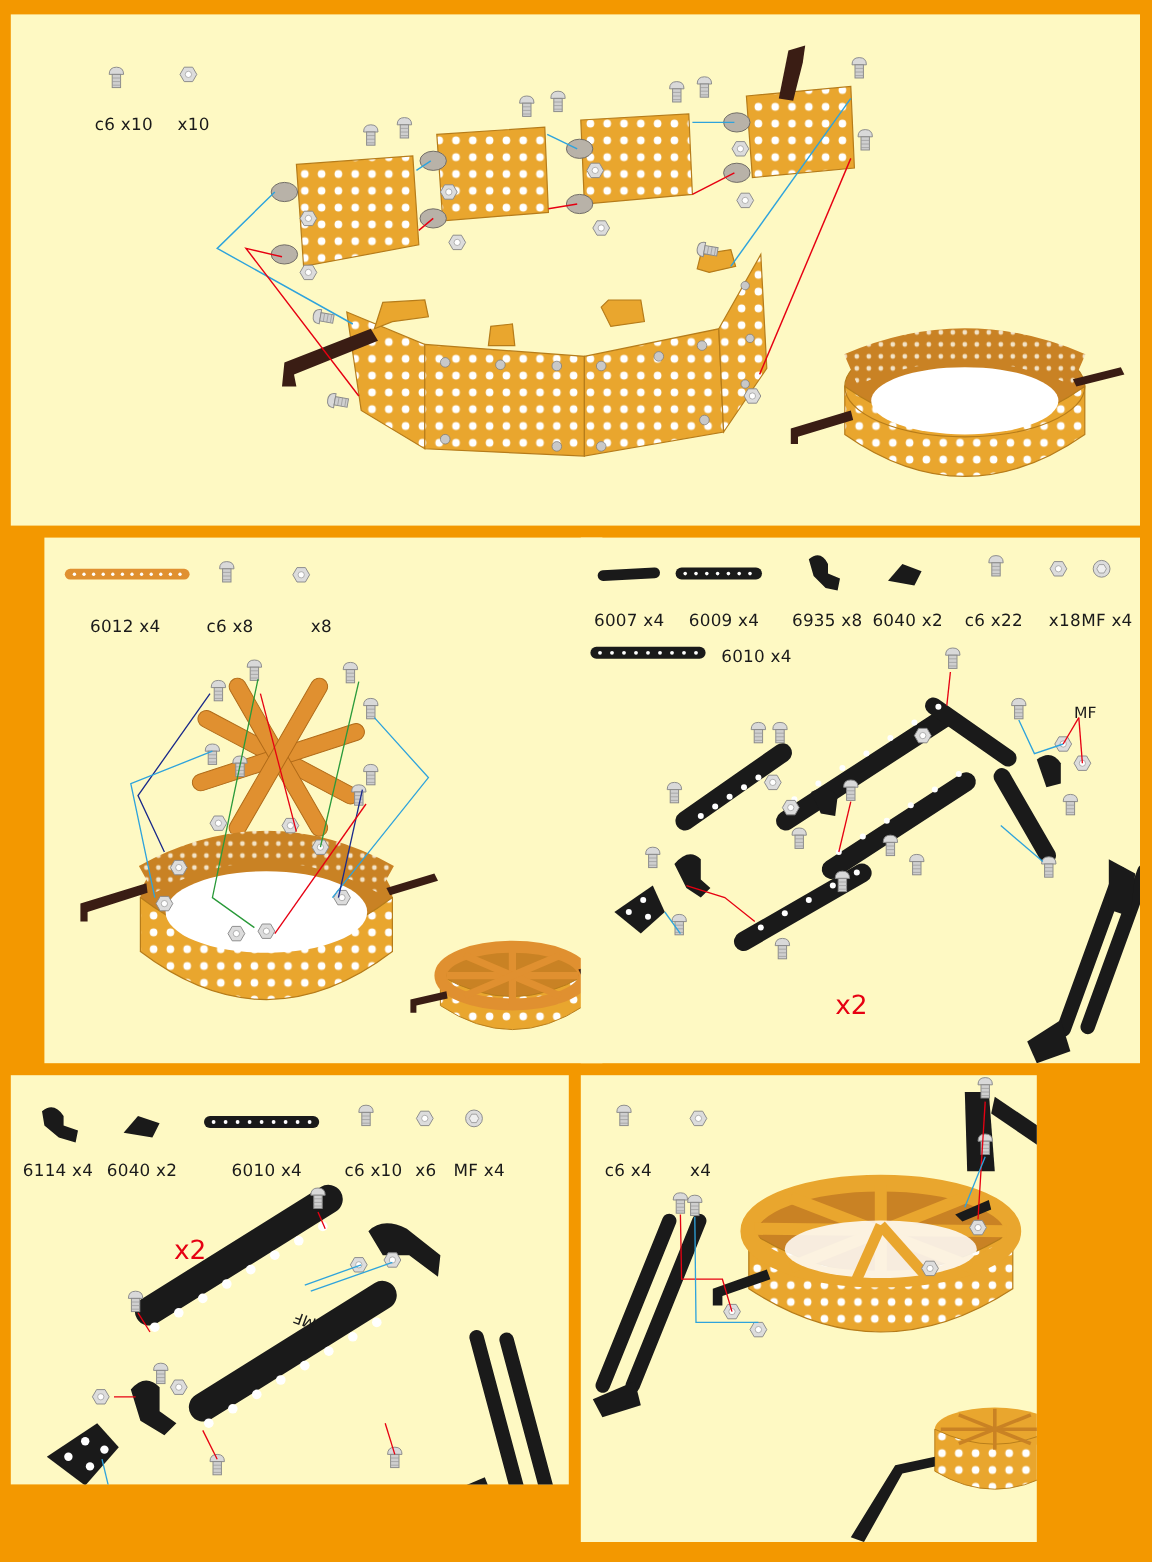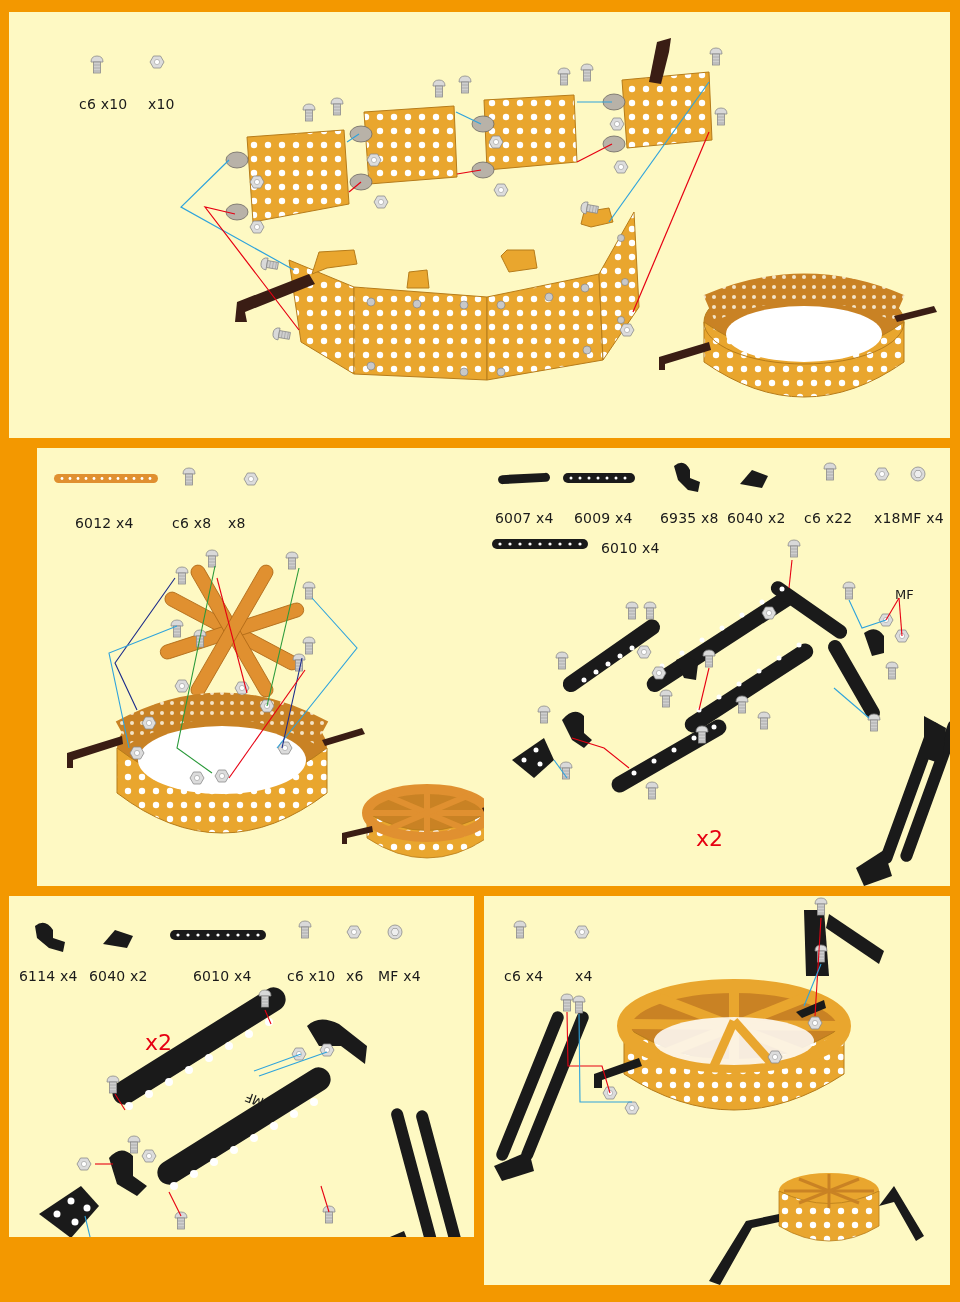--- a/index.html
+++ b/index.html
@@ -3,21 +3,21 @@
 <meta charset="utf-8">
 <style>
   * { box-sizing: border-box; margin: 0; padding: 0; }
   html, body { width: 960px; height: 1302px; background: #F39800; overflow: hidden; }
   body { position: relative; font-family: "DejaVu Sans", "Liberation Sans", sans-serif; color: #1a1a1a; }
   .panel { position: absolute; background: #fef9c3; overflow: hidden; }
   #p1 { left: 9px; top: 12px; width: 941px; height: 426px; }
   #p2 { left: 9px; top: 448px; width: 465px; height: 438px; margin-left: 28px; }
   #p3 { left: 484px; top: 448px; width: 466px; height: 438px; padding-left: 12px; }
   #p4 { left: 9px; top: 896px; width: 465px; height: 341px; }
-  #p5 { left: 484px; top: 896px; width: 466px; height: 389px; }
+  #p5 { left: 484px; top: 896px; width: 380px; height: 389px; }
   .lbl { position: absolute; font-size: 14px; white-space: nowrap; letter-spacing: 0.2px; }
   .red-label { position: absolute; color: #e60012; font-size: 22px; font-weight: normal; }
   .mf-label { position: absolute; font-size: 13px; }
   svg { position: absolute; left: 0; top: 0; }
 </style>
 </head>
 <body>
 
 <svg width="0" height="0" style="position:absolute">
   <defs>
@@ -227,21 +227,21 @@
           <line x1="390" y1="343" x2="390" y2="388"></line>
           <line x1="350" y1="348" x2="430" y2="382"></line>
           <line x1="430" y1="348" x2="350" y2="382"></line>
         </g>
       <path d="M305,385 L335,378 L336,384 L310,390 L310,396 L305,396 Z" fill="#3a1d14"></path>
       <path d="M445,360 L465,354 L467,360 L448,366 Z" fill="#3a1d14"></path>
     </g>
   </svg>
   <div class="lbl" style="left:38px;top:67px">6012 x4</div>
   <div class="lbl" style="left:135px;top:67px">c6 x8</div>
-  <div class="lbl" style="left:191px;top:67px">x8</div>
+  <div class="lbl" style="left:222px;top:67px">x8</div>
 </div>
 
 <div class="panel" id="p3">
   <svg width="466" height="438">
 
     <rect x="14" y="26" width="52" height="9" rx="4.5" fill="#1a1a1a" transform="rotate(-3 40 30)"></rect>
     <rect x="79" y="25" width="72" height="10" rx="5" fill="#1a1a1a"></rect>
     <path d="M190,18 Q200,10 206,22 L206,30 L216,34 L214,44 L204,42 L194,32 Z" fill="#1a1a1a"></path>
     <polygon points="256,36 268,22 284,28 278,40" fill="#1a1a1a"></polygon>
     <use href="#screw" x="346" y="21"></use>

